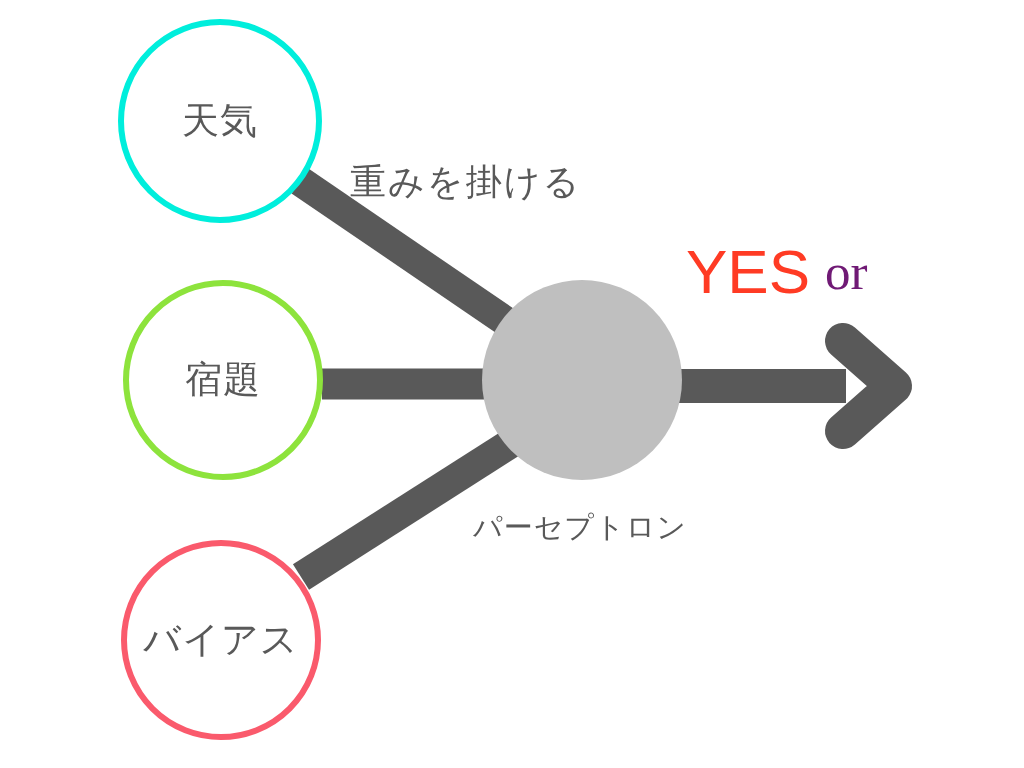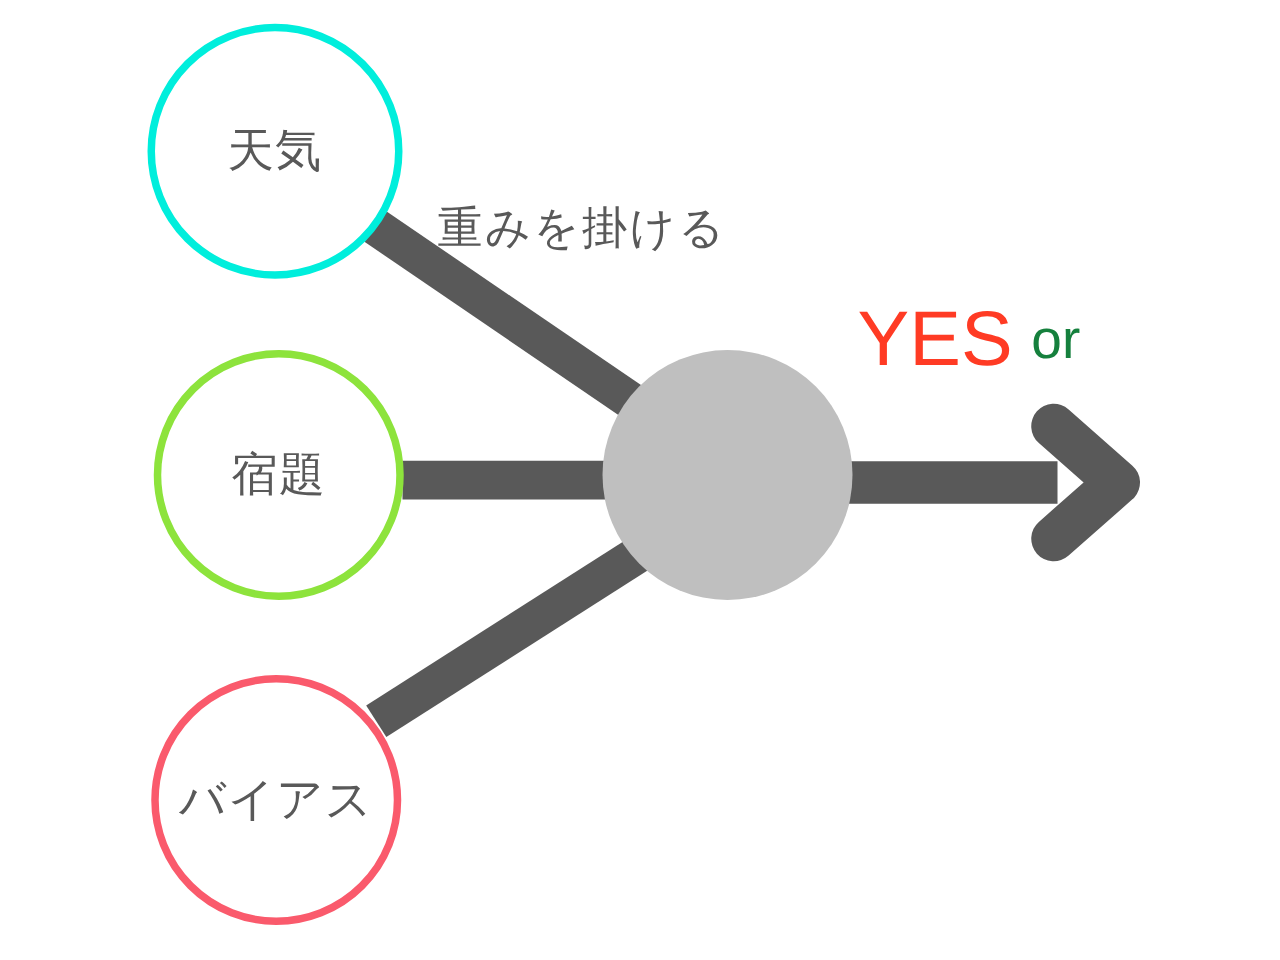--- a/index.html
+++ b/index.html
@@ -28,21 +28,21 @@
   }
   #weights-label{left:350px;top:158px;font-size:36px;letter-spacing:2px;}
   #perceptron-label{left:455px;top:508px;width:250px;text-align:center;font-size:29px;letter-spacing:1px;}
   #output-label{
     position:absolute;left:686px;top:238px;
     display:flex;align-items:flex-start;gap:15px;
     font-size:62px;line-height:68px;
     white-space:nowrap;user-select:none;
   }
   .yes-text{color:#FF3B24;}
-  .or-text{color:#15803d;font-size:44px;}
+  .or-text{color:#701a75;font-size:51px;font-family:Liberation Serif, serif;}
   .no-text{color:#2478F2;}
 </style>
 </head>
 <body>
 
 <div id="canvas">
 
   <svg id="shapes" width="1024" height="768" viewBox="0 0 1024 768">
 
     <line x1="300" y1="181" x2="558" y2="357" stroke-width="30" stroke="#595959"></line>
@@ -58,19 +58,20 @@
 
     <circle cx="582" cy="380" r="100" stroke="none" fill="#BFBFBF"></circle>
   </svg>
 
   <div class="node-label" style="left:120px;top:21px;width:200px;height:200px;">天気</div>
   <div class="node-label" style="left:124px;top:543px;width:194px;height:194px;">バイアス</div>
   <div class="node-label" style="left:126px;top:283px;width:194px;height:194px;">宿題</div>
 
   <div id="weights-label" class="free-label">重みを掛ける</div>
 
+  <div id="perceptron-label" class="free-label">パーセプトロン</div>
 
   <div id="output-label">
     <span class="yes-text">YES</span>
     <span class="or-text">or</span>
   </div>
 
 </div>
 
 </body></html>

